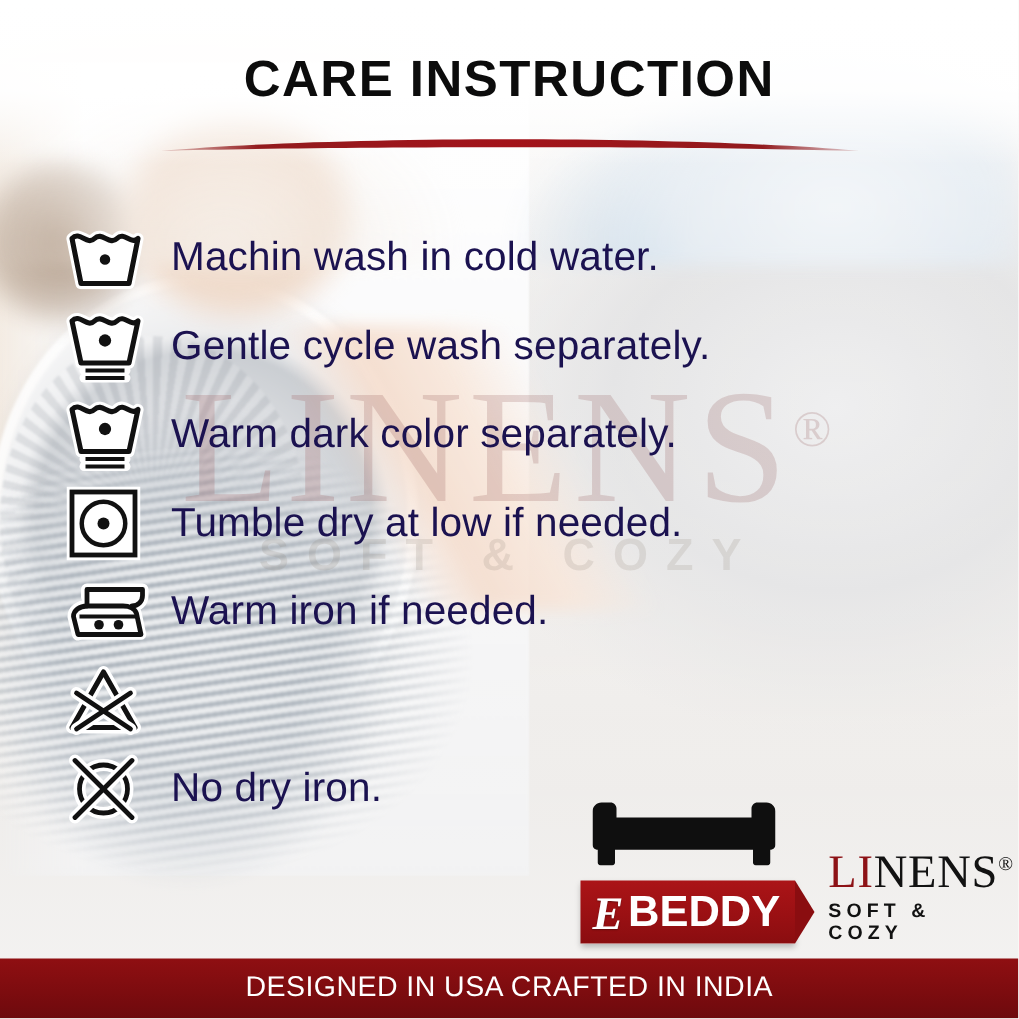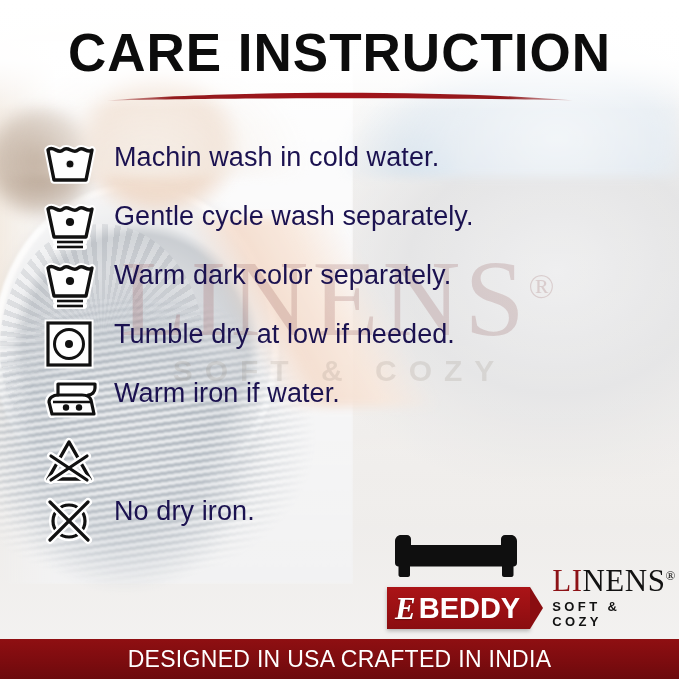--- a/index.html
+++ b/index.html
@@ -118,41 +118,41 @@
     font-weight:bold;font-size:30px;letter-spacing:12px;
     color:#8a7f72;margin-top:6px;white-space:nowrap;
   }
   .wm-reg{font-size:34px;vertical-align:super;}
 
   
   .title-wrap{position:absolute;left:0;top:22px;width:100%;text-align:center;}
   .title{
     font-family:"Liberation Sans", sans-serif;
     font-weight:bold;
-    font-size:53px;
+    font-size:34px;
     letter-spacing:1px;
     color:#0c0c0c;
-    margin:0;
+    margin:12px;
     white-space:nowrap;
   }
   .divider{
     position:absolute;left:50%;top:88px;transform:translateX(-50%);
     width:470px;height:16px;
     pointer-events:none;
   }
 
   
   .rows{
     position:absolute;
     left:44px;top:142px;
     width:600px;
   }
   .row{
     display:flex;
-    align-items:flex-start;
+    align-items:center;
     height:59px;
   }
   .icon-cell{
     width:70px;
     min-width:70px;
     display:flex;
     align-items:center;
     justify-content:flex-start;
   }
   .icon-cell svg{display:block;}
@@ -218,21 +218,21 @@
 
   
   .bottom-banner{
     position:absolute;left:0;bottom:0;width:100%;height:40px;
     background:linear-gradient(180deg,#8f0f12 0%, #7d0c0f 55%, #6d0a0d 100%);
     display:flex;align-items:center;justify-content:center;
   }
   .bottom-banner .bb-text{
     font-family:"Liberation Sans", sans-serif;
     font-weight:normal;
-    font-size:23px;
+    font-size:19px;
     letter-spacing:.3px;
     color:#ffffff;
     white-space:nowrap;
   }
 </style>
 </head>
 <body>
 
 <div id="card">
 
@@ -339,21 +339,21 @@
         <svg width="58" height="42" viewBox="0 0 58 42">
           <path d="M8,36 L5,24 C5,20 9,17 14,17 L44,17 C48,17 51,14 51,10 L51,6 L14,6 L14,11 L46,11" fill="none" stroke="#fff" stroke-width="8" stroke-linejoin="round" stroke-linecap="round"></path>
           <path d="M8,36 L50,36 L47,22 C46,18.5 42,17 38,17 L14,17 C9,17 5,20 5,24 Z" fill="#fff" stroke="#fff" stroke-width="7" stroke-linejoin="round"></path>
           <path d="M8,36 L50,36 L47,22 C46,18.5 42,17 38,17 L14,17 C9,17 5,20 5,24 Z" fill="#fff" stroke="#111" stroke-width="3.2" stroke-linejoin="round"></path>
           <path d="M14,17 L14,6 L51,6 L51,10 C51,14 48,17 44,17" fill="none" stroke="#111" stroke-width="3.2" stroke-linejoin="round" stroke-linecap="round"></path>
           <line x1="9" y1="24" x2="48" y2="24" stroke="#111" stroke-width="2.6"></line>
           <circle cx="22" cy="29.5" r="3.2" fill="#111"></circle>
           <circle cx="35" cy="29.5" r="3.2" fill="#111"></circle>
         </svg>
       </div>
-      <div class="row-text">Warm iron if water.</div>
+      <div class="row-text">Warm iron if needed.</div>
     </div>
 
     <div class="row">
       <div class="icon-cell">
         <svg width="50" height="48" viewBox="0 0 50 48">
           <path d="M25,5 L46,42 L4,42 Z" fill="none" stroke="#fff" stroke-width="8" stroke-linejoin="round"></path>
           <path d="M25,5 L46,42 L4,42 Z" fill="none" stroke="#111" stroke-width="3.4" stroke-linejoin="round"></path>
           <g stroke="#fff" stroke-width="8" stroke-linecap="round">
             <line x1="7" y1="19" x2="43" y2="43"></line>
             <line x1="43" y1="19" x2="7" y2="43"></line>

